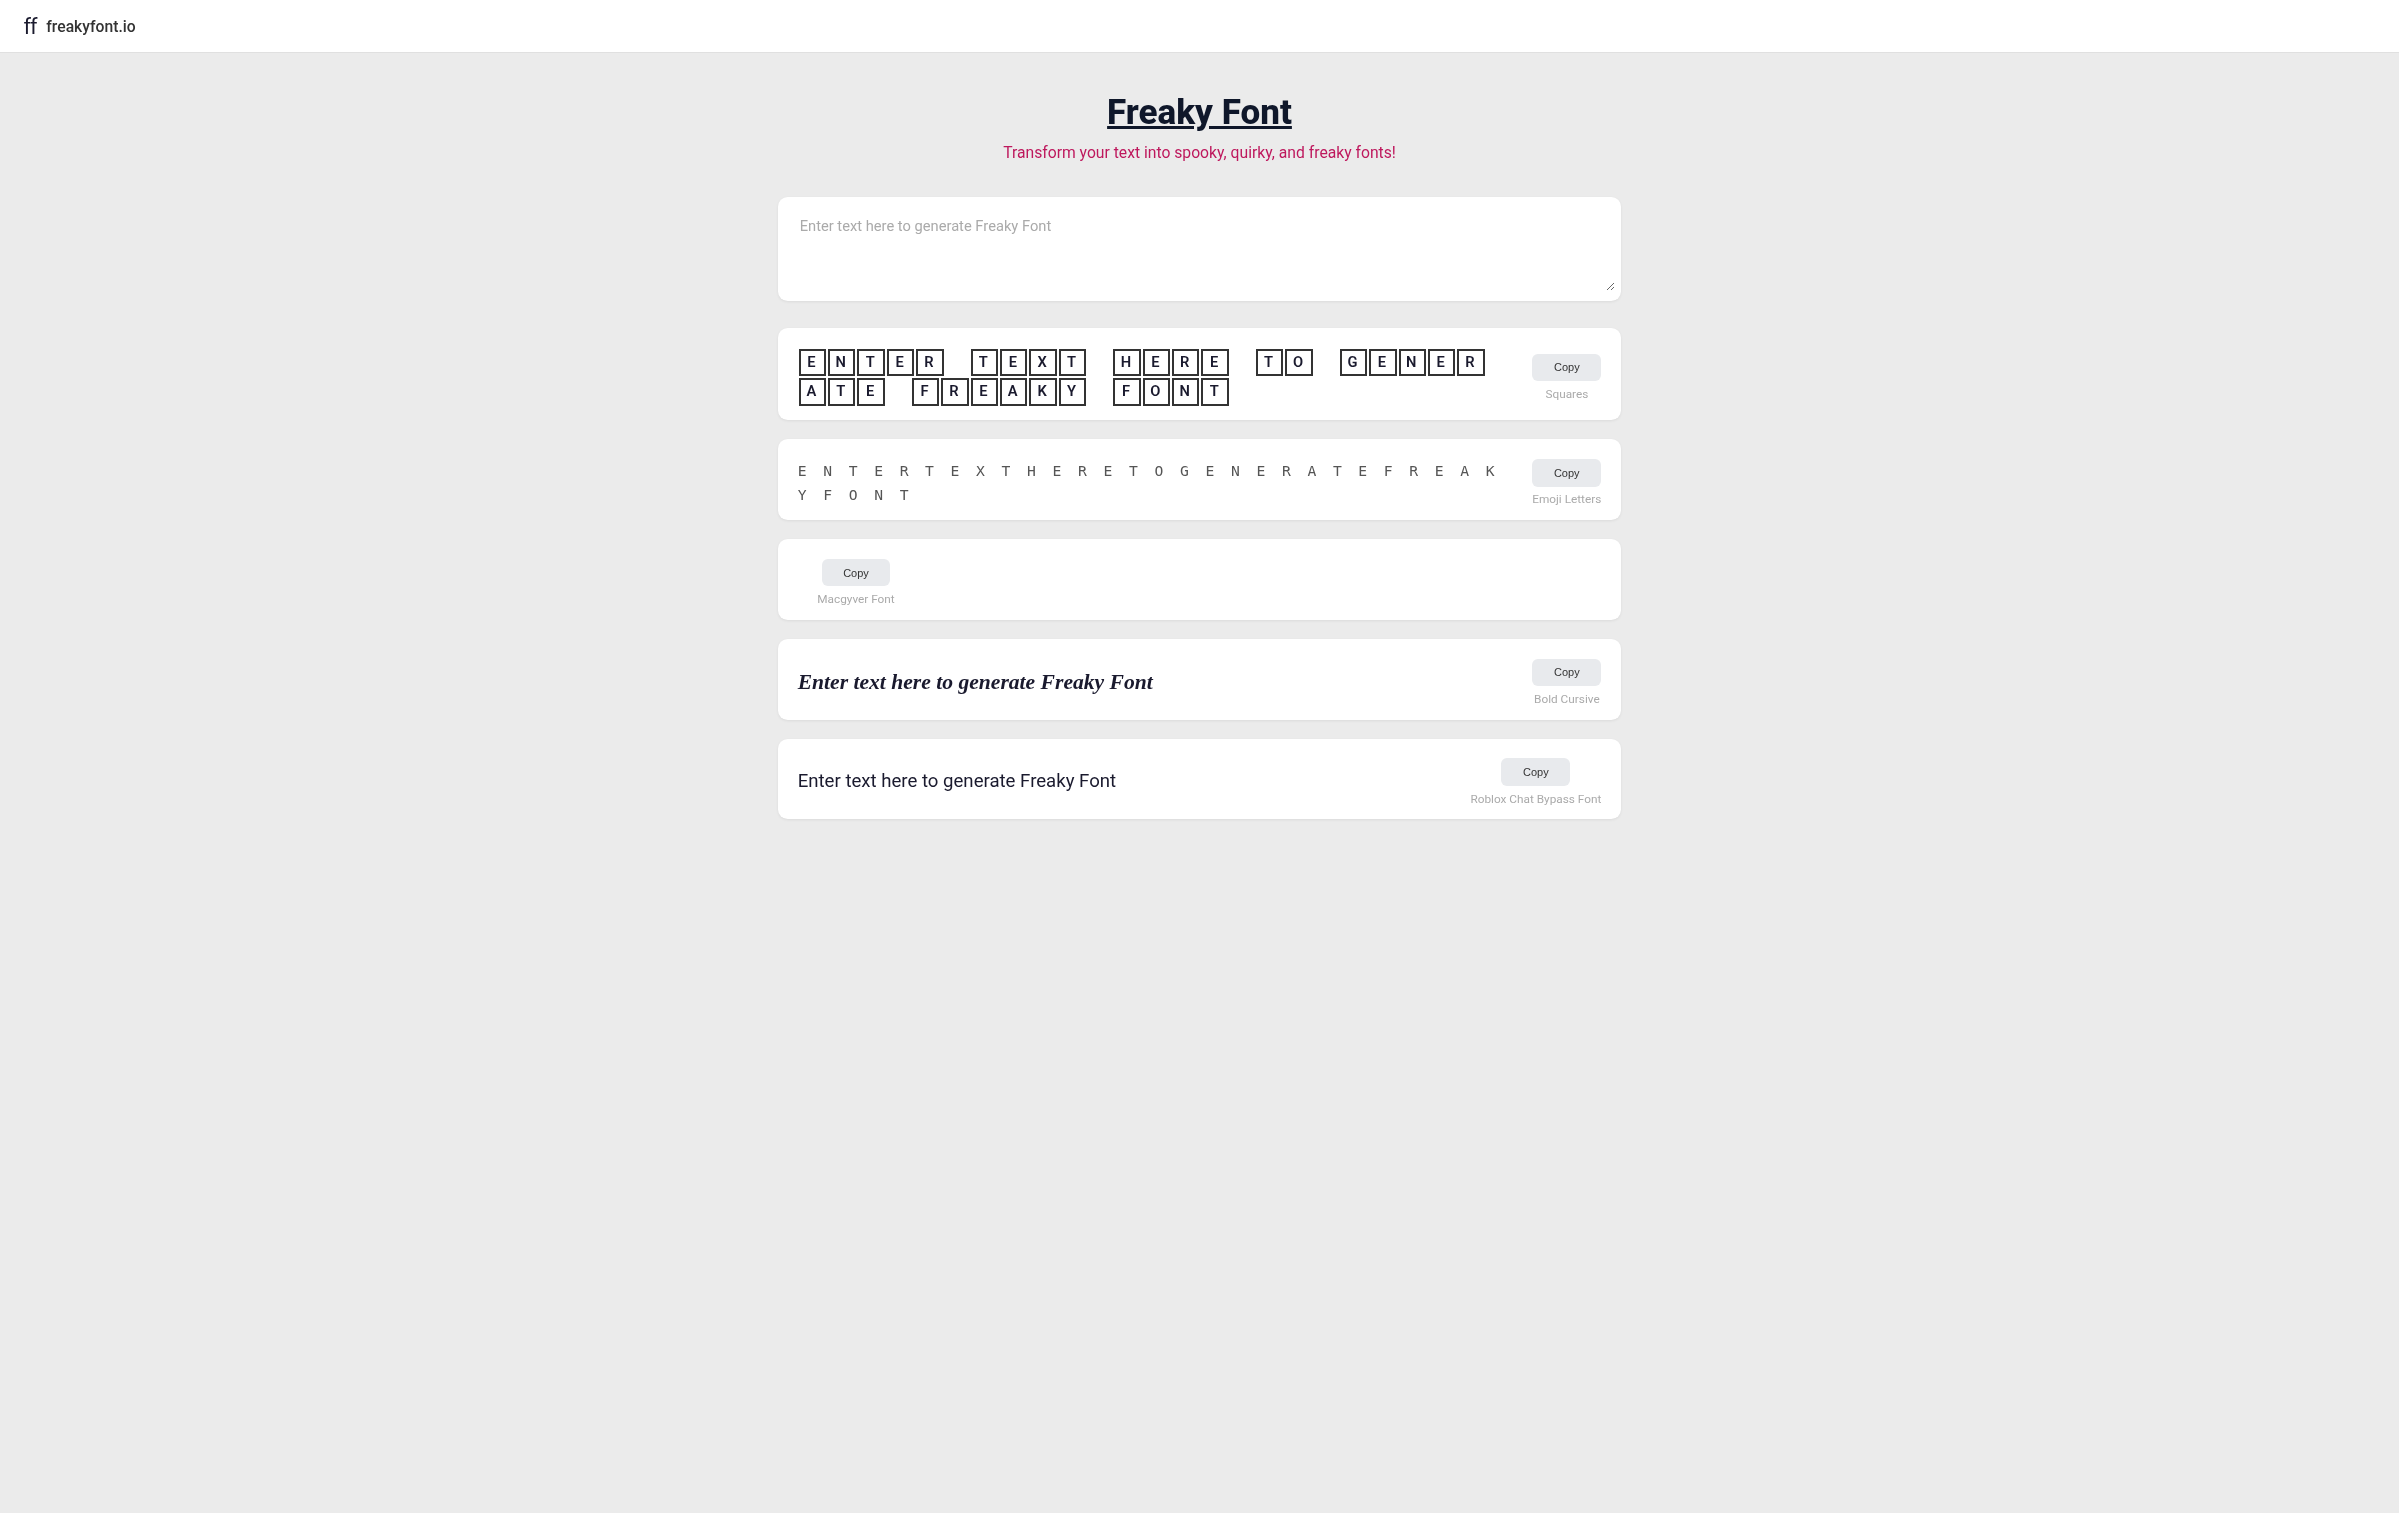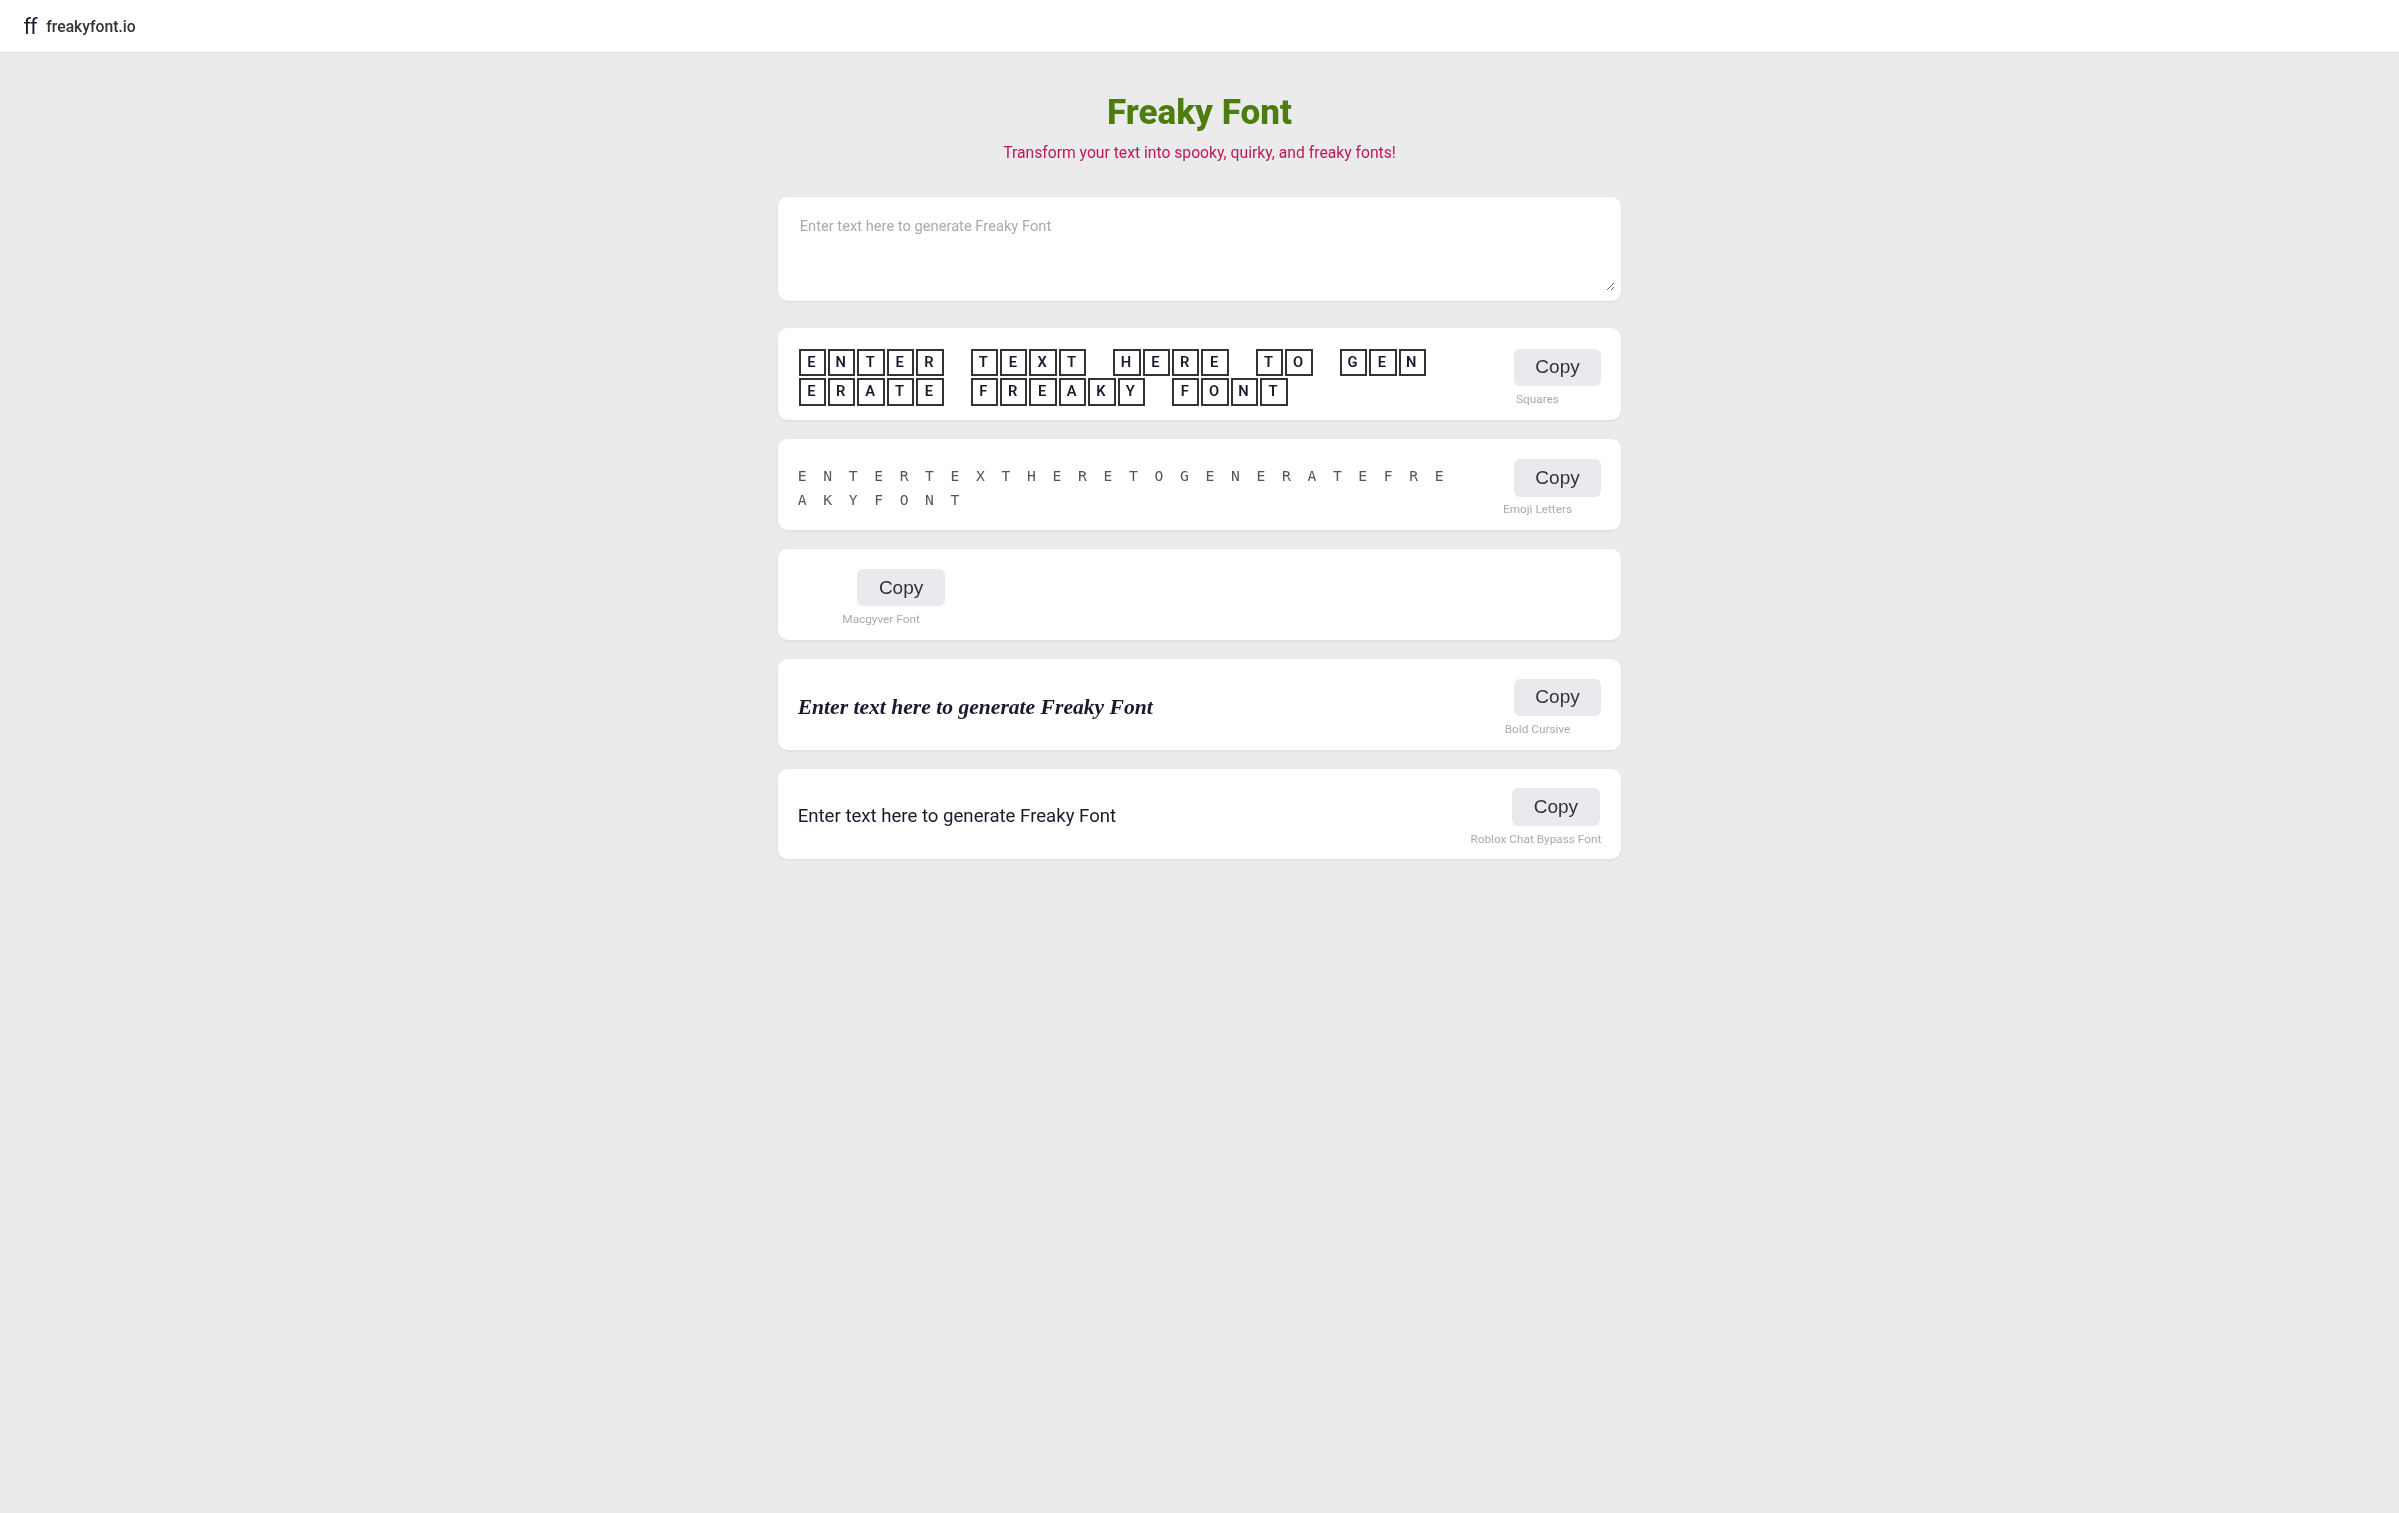--- a/index.html
+++ b/index.html
@@ -46,22 +46,23 @@
 
     
     .hero {
       text-align: center;
       margin-bottom: 35px;
     }
 
     .hero-title {
       font-size: 35px;
       font-weight: 800;
-      color: #4d7c0f;
+      color: #0f172a;
       margin-bottom: 9.8px;
+      text-decoration: underline;
     }
 
     .hero-subtitle {
       font-size: 15.7px;
       color: #be185d;
     }
 
     
     .input-container {
       background: #ffffff;
@@ -148,27 +149,26 @@
       gap: 5.9px;
       margin-left: 19.6px;
       flex-shrink: 0;
     }
 
     .copy-button {
       background: #e8eaed;
       border: none;
       border-radius: 5.9px;
       padding: 7.8px 21.6px;
-      font-size: 19px;
+      font-size: 11px;
       font-weight: 500;
       color: #333;
       cursor: pointer;
       transition: background 0.15s;
       white-space: nowrap;
-      margin-left: 40px;
     }
 
     .font-label {
       font-size: 11.8px;
       color: #aaa;
       text-align: left;
       white-space: nowrap;
     }
 
     

